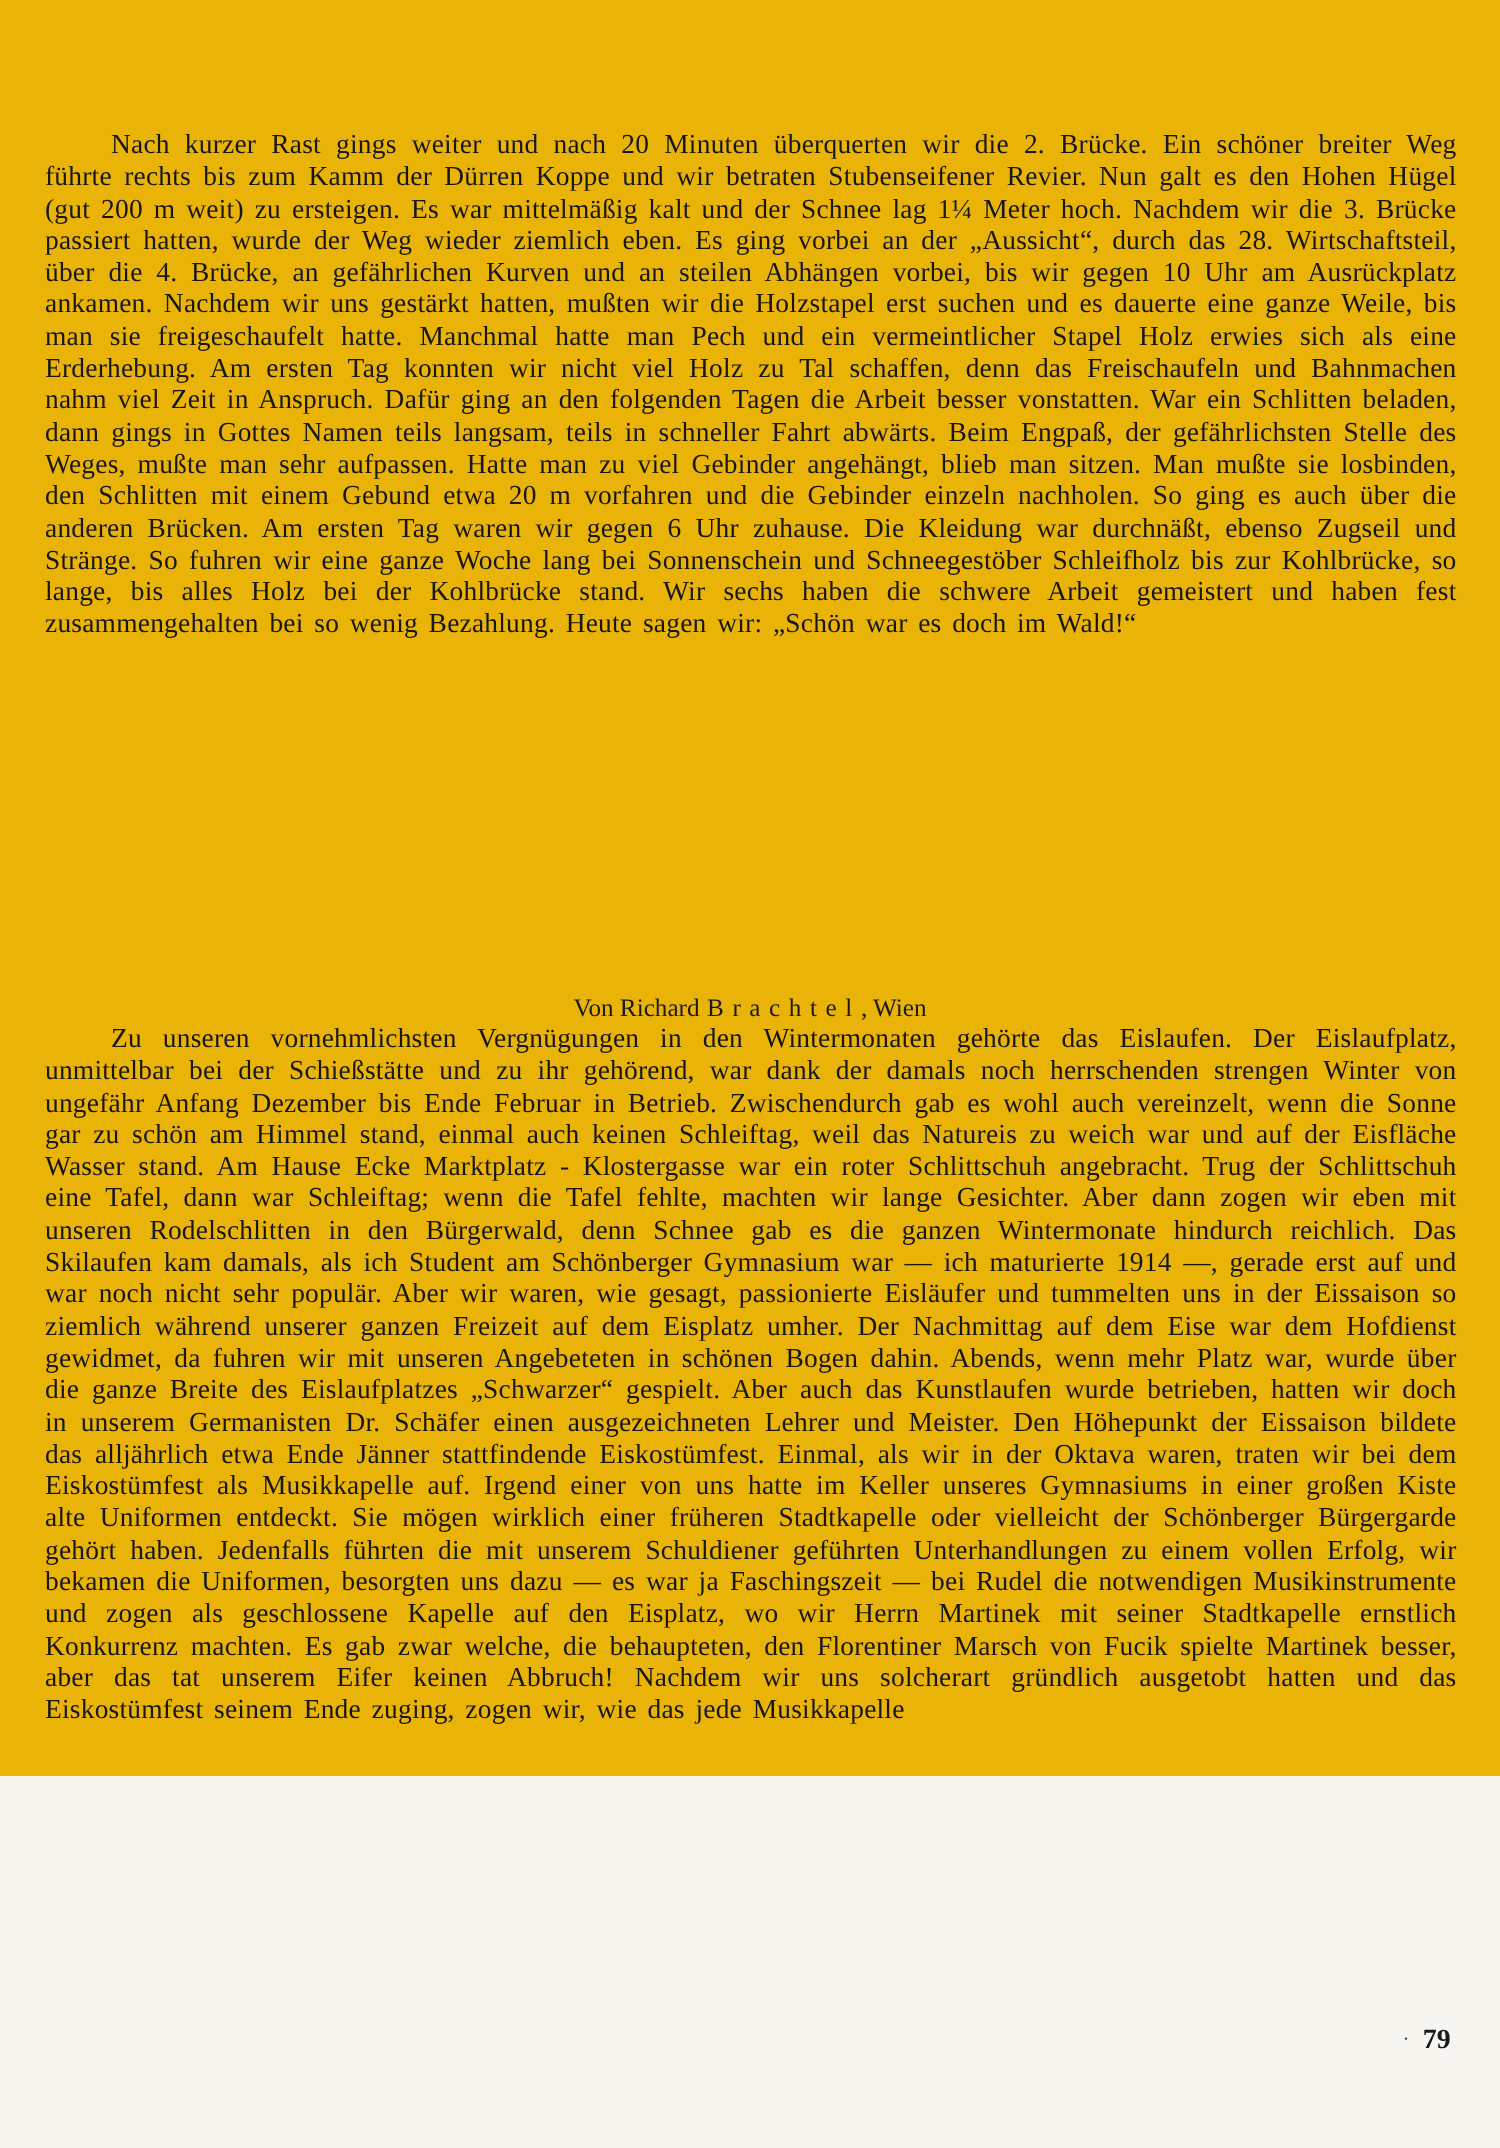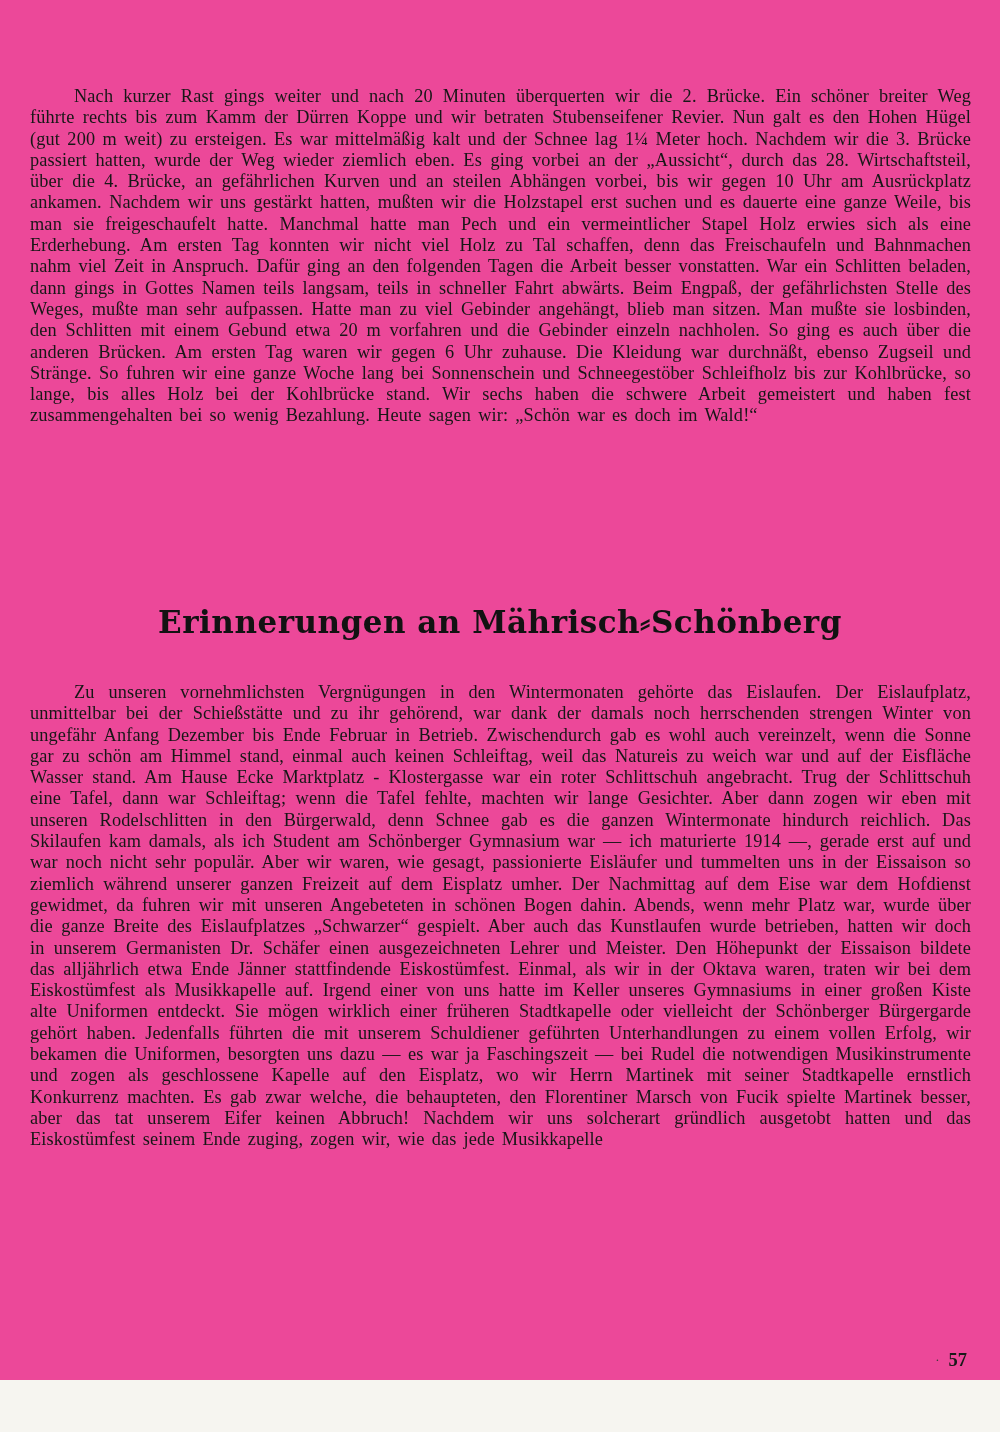--- a/index.html
+++ b/index.html
@@ -6,24 +6,24 @@
   html, body { width: 1000px; }
   body {
     width: 1000px;
     height: 1432px;
     background: #f6f5f0;
     overflow: hidden;
   }
   .page {
     position: relative;
     width: 1000px;
-    height: 1380px;
+    height: 1184px;
     font-family: "Liberation Serif", serif;
     color: #171717;
-    background: #ec4899;
+    background: #eab308;
   }
   .body-text {
     position: absolute;
     left: 30px;
     width: 941px;
     font-size: 18.3px;
     line-height: 21.3px;
     text-align: justify;
     text-indent: 44px;
     word-spacing: 2.4px;
@@ -72,20 +72,20 @@
     color: #3a3a3a;
   }
 </style>
 </head>
 <body>
 
 <div class="page">
 
   <p class="body-text para-1">Nach kurzer Rast gings weiter und nach 20 Minuten überquerten wir die 2. Brücke. Ein schöner breiter Weg führte rechts bis zum Kamm der Dürren Koppe und wir betraten Stubenseifener Revier. Nun galt es den Hohen Hügel (gut 200 m weit) zu ersteigen. Es war mittelmäßig kalt und der Schnee lag 1¼ Meter hoch. Nachdem wir die 3. Brücke passiert hatten, wurde der Weg wieder ziemlich eben. Es ging vorbei an der „Aussicht“, durch das 28. Wirtschaftsteil, über die 4. Brücke, an gefährlichen Kurven und an steilen Abhängen vorbei, bis wir gegen 10 Uhr am Ausrückplatz ankamen. Nachdem wir uns gestärkt hatten, mußten wir die Holzstapel erst suchen und es dauerte eine ganze Weile, bis man sie freigeschaufelt hatte. Manchmal hatte man Pech und ein vermeintlicher Stapel Holz erwies sich als eine Erderhebung. Am ersten Tag konnten wir nicht viel Holz zu Tal schaffen, denn das Freischaufeln und Bahnmachen nahm viel Zeit in Anspruch. Dafür ging an den folgenden Tagen die Arbeit besser vonstatten. War ein Schlitten beladen, dann gings in Gottes Namen teils langsam, teils in schneller Fahrt abwärts. Beim Engpaß, der gefährlichsten Stelle des Weges, mußte man sehr aufpassen. Hatte man zu viel Gebinder angehängt, blieb man sitzen. Man mußte sie losbinden, den Schlitten mit einem Gebund etwa 20 m vorfahren und die Gebinder einzeln nachholen. So ging es auch über die anderen Brücken. Am ersten Tag waren wir gegen 6 Uhr zuhause. Die Kleidung war durchnäßt, ebenso Zugseil und Stränge. So fuhren wir eine ganze Woche lang bei Sonnenschein und Schneegestöber Schleifholz bis zur Kohlbrücke, so lange, bis alles Holz bei der Kohlbrücke stand. Wir sechs haben die schwere Arbeit gemeistert und haben fest zusammengehalten bei so wenig Bezahlung. Heute sagen wir: „Schön war es doch im Wald!“</p>
 
-  <h1 class="article-heading">Erinnerungen an Mährisch⸗Schönberg</h1>
 
+  <p class="byline"><span>Von Richard</span><span class="spaced-name">Brachtel</span><span>, Wien</span></p>
 
   <p class="body-text para-2">Zu unseren vornehmlichsten Vergnügungen in den Wintermonaten gehörte das Eislaufen. Der Eislaufplatz, unmittelbar bei der Schießstätte und zu ihr gehörend, war dank der damals noch herrschenden strengen Winter von ungefähr Anfang Dezember bis Ende Februar in Betrieb. Zwischendurch gab es wohl auch vereinzelt, wenn die Sonne gar zu schön am Himmel stand, einmal auch keinen Schleiftag, weil das Natureis zu weich war und auf der Eisfläche Wasser stand. Am Hause Ecke Marktplatz - Klostergasse war ein roter Schlittschuh angebracht. Trug der Schlittschuh eine Tafel, dann war Schleiftag; wenn die Tafel fehlte, machten wir lange Gesichter. Aber dann zogen wir eben mit unseren Rodelschlitten in den Bürgerwald, denn Schnee gab es die ganzen Wintermonate hindurch reichlich. Das Skilaufen kam damals, als ich Student am Schönberger Gymnasium war — ich maturierte 1914 —, gerade erst auf und war noch nicht sehr populär. Aber wir waren, wie gesagt, passionierte Eisläufer und tummelten uns in der Eissaison so ziemlich während unserer ganzen Freizeit auf dem Eisplatz umher. Der Nachmittag auf dem Eise war dem Hofdienst gewidmet, da fuhren wir mit unseren Angebeteten in schönen Bogen dahin. Abends, wenn mehr Platz war, wurde über die ganze Breite des Eislaufplatzes „Schwarzer“ gespielt. Aber auch das Kunstlaufen wurde betrieben, hatten wir doch in unserem Germanisten Dr. Schäfer einen ausgezeichneten Lehrer und Meister. Den Höhepunkt der Eissaison bildete das alljährlich etwa Ende Jänner stattfindende Eiskostümfest. Einmal, als wir in der Oktava waren, traten wir bei dem Eiskostümfest als Musikkapelle auf. Irgend einer von uns hatte im Keller unseres Gymnasiums in einer großen Kiste alte Uniformen entdeckt. Sie mögen wirklich einer früheren Stadtkapelle oder vielleicht der Schönberger Bürgergarde gehört haben. Jedenfalls führten die mit unserem Schuldiener geführten Unterhandlungen zu einem vollen Erfolg, wir bekamen die Uniformen, besorgten uns dazu — es war ja Faschingszeit — bei Rudel die notwendigen Musikinstrumente und zogen als geschlossene Kapelle auf den Eisplatz, wo wir Herrn Martinek mit seiner Stadtkapelle ernstlich Konkurrenz machten. Es gab zwar welche, die behaupteten, den Florentiner Marsch von Fucik spielte Martinek besser, aber das tat unserem Eifer keinen Abbruch! Nachdem wir uns solcherart gründlich ausgetobt hatten und das Eiskostümfest seinem Ende zuging, zogen wir, wie das jede Musikkapelle</p>
 
-  <div class="page-number"><span class="marker">·</span><span>57</span></div>
+  <div class="page-number"><span class="marker">·</span><span>79</span></div>
 
 </div>
 
 </body></html>

